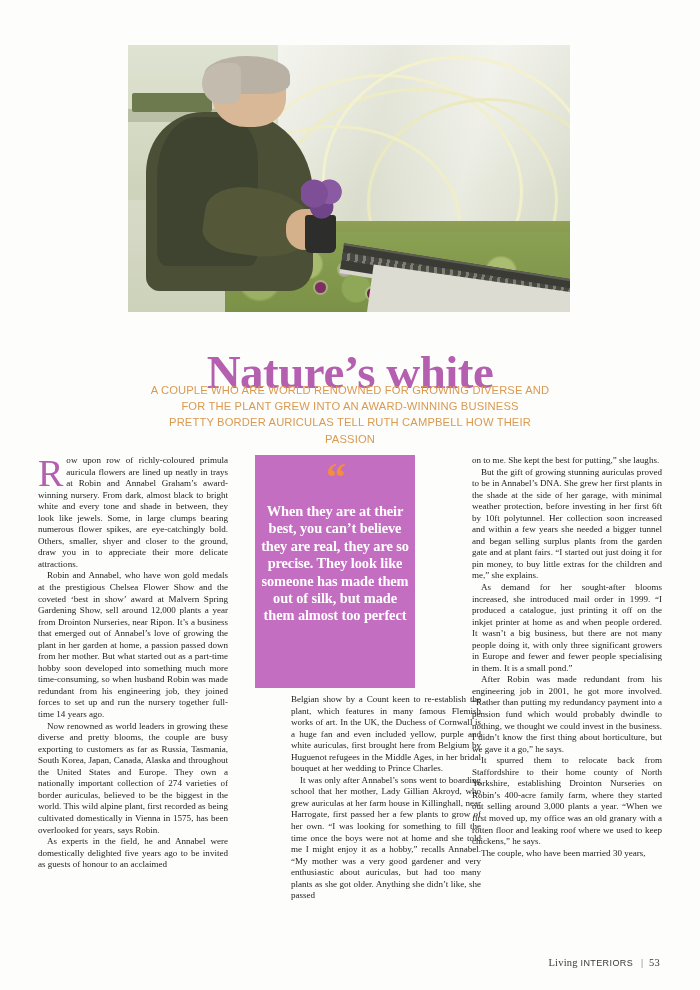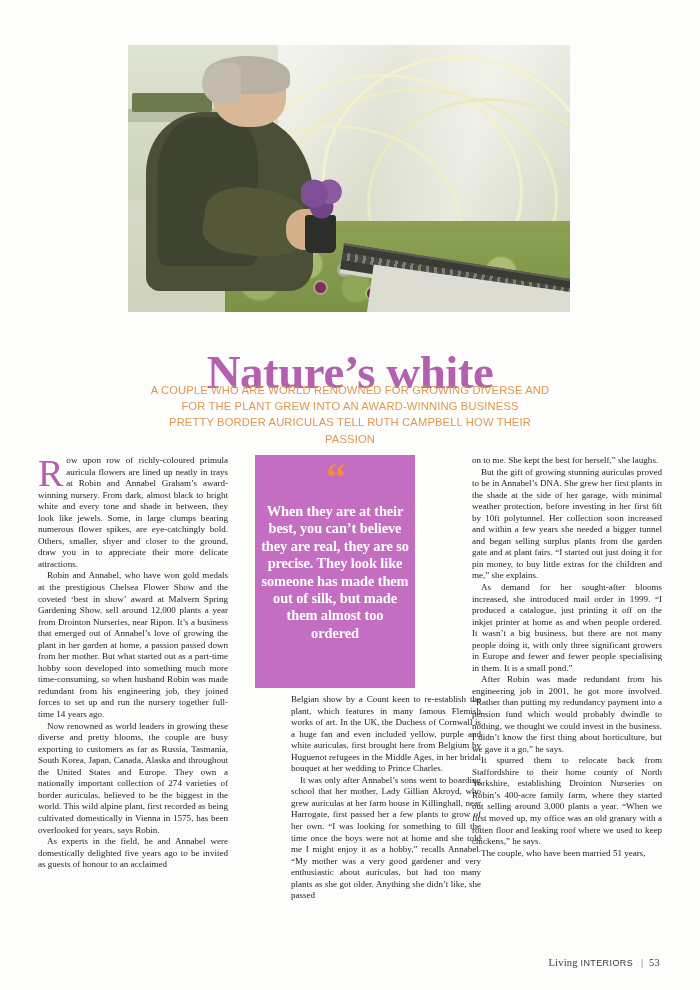--- a/index.html
+++ b/index.html
@@ -384,33 +384,33 @@
       <p><span>As experts in the field, he and Annabel were domestically delighted five years ago to be invited as guests of honour to an acclaimed</span></p>
     </div>
 
     <div class="col c2">
       <div style="width:100%;height:239px;"></div>
       <p class="first"><span>Belgian show by a Count keen to re-establish the plant, which features in many famous Flemish works of art. In the UK, the Duchess of Cornwall is a huge fan and even included yellow, purple and white auriculas, first brought here from Belgium by Huguenot refugees in the Middle Ages, in her bridal bouquet at her wedding to Prince Charles.</span></p>
       <p><span>It was only after Annabel’s sons went to boarding school that her mother, Lady Gillian Akroyd, who grew auriculas at her farm house in Killinghall, near Harrogate, first passed her a few plants to grow of her own. “I was looking for something to fill the time once the boys were not at home and she told me I might enjoy it as a hobby,” recalls Annabel. “My mother was a very good gardener and very enthusiastic about auriculas, but had too many plants as she got older. Anything she didn’t like, she passed</span></p>
     </div>
 
     <div class="col c3">
-      <p class="first"><span>on to me. She kept the best for herself,” she laughs.</span></p>
+      <p class="first"><span>on to me. She kept the best for putting,” she laughs.</span></p>
       <p><span>But the gift of growing stunning auriculas proved to be in Annabel’s DNA. She grew her first plants in the shade at the side of her garage, with minimal weather protection, before investing in her first 6ft by 10ft polytunnel. Her collection soon increased and within a few years she needed a bigger tunnel and began selling surplus plants from the garden gate and at plant fairs. “I started out just doing it for pin money, to buy little extras for the children and me,” she explains.</span></p>
       <p><span>As demand for her sought-after blooms increased, she introduced mail order in 1999. “I produced a catalogue, just printing it off on the inkjet printer at home as and when people ordered. It wasn’t a big business, but there are not many people doing it, with only three significant growers in Europe and fewer and fewer people specialising in them.  It is a small pond.”</span></p>
       <p><span>After Robin was made redundant from his engineering job in 2001, he got more involved. “Rather than putting my redundancy payment into a pension fund which would probably dwindle to nothing, we thought we could invest in the business. I didn’t know the first thing about horticulture, but we gave it a go,” he says.</span></p>
       <p><span>It spurred them to relocate back from Staffordshire to their home county of North Yorkshire, establishing Drointon Nurseries on Robin’s 400-acre family farm, where they started out selling around 3,000 plants a year. “When we first moved up, my office was an old granary with a rotten floor and leaking roof where we used to keep chickens,” he says.</span></p>
-      <p><span>The couple, who have been married 51 years,</span></p>
+      <p><span>The couple, who have been married 30 years,</span></p>
     </div>
 
   </div>
 
   <div class="pullquote">
     <span class="pq-mark">“</span>
-    <div class="pq-text">When they are at their best, you can’t believe they are real, they are so precise. They look like someone has made them out of silk, but made them almost too ordered</div>
+    <div class="pq-text">When they are at their best, you can’t believe they are real, they are so precise. They look like someone has made them out of silk, but made them almost too perfect</div>
   </div>
 
   <div class="footer">
     <span class="brand-living">Living</span>
     <span class="brand-interiors">INTERIORS</span>
     <span class="sep">|</span>
     <span class="pageno">53</span>
   </div>
 
 </div>

